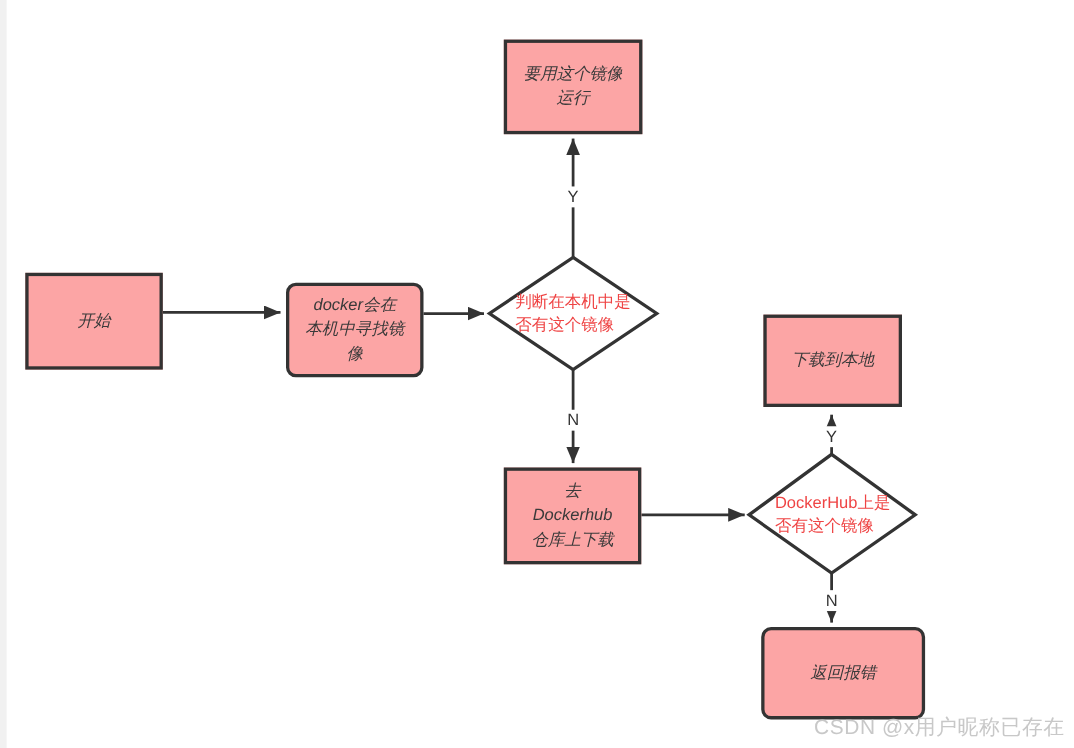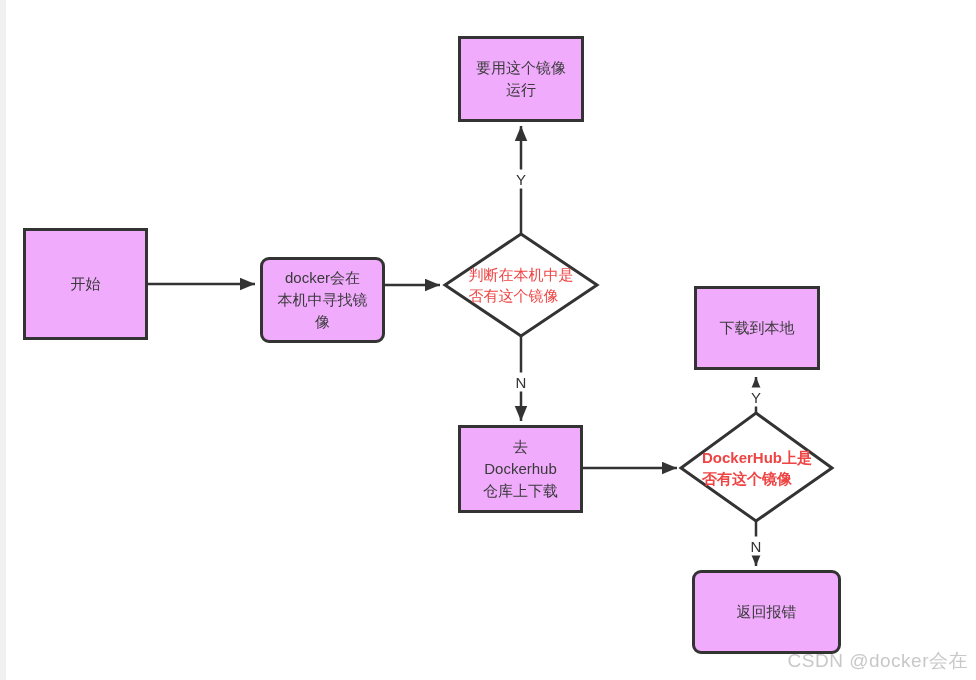--- a/index.html
+++ b/index.html
@@ -21,30 +21,31 @@
     width: 6px; height: 680px;
     background: #f1f1f1;
   }
   svg.wires {
     position: absolute;
     left: 0; top: 0;
   }
   .node {
     position: absolute;
     box-sizing: border-box;
-    background: #f0abfc;
+    background: #fca5a5;
     border: 3px solid #333333;
     display: flex;
     align-items: center;
     justify-content: center;
     text-align: center;
     color: #3a3a3a;
     font-size: 15px;
     line-height: 22px;
     white-space: pre-line;
+    font-style: italic;
   }
   .node.rounded { border-radius: 9px; }
   .diamond-label {
     position: absolute;
     display: flex;
     align-items: center;
     justify-content: center;
     color: #ef4444;
     font-size: 15px;
     line-height: 21px;
@@ -87,46 +88,46 @@
     <line x1="521" y1="234" x2="521" y2="126" stroke="#333333" stroke-width="2.5" marker-end="url(#arrow)"></line>
     <line x1="521" y1="336" x2="521" y2="421" stroke="#333333" stroke-width="2.5" marker-end="url(#arrow)"></line>
     <line x1="583" y1="468" x2="677" y2="468" stroke="#333333" stroke-width="2.5" marker-end="url(#arrow)"></line>
     <line x1="756" y1="413" x2="756" y2="377" stroke="#333333" stroke-width="2.5" marker-end="url(#arrow)"></line>
     <line x1="756" y1="521" x2="756" y2="566" stroke="#333333" stroke-width="2.5" marker-end="url(#arrow)"></line>
 
     <polygon points="521,234 597,285 521,336 445,285" fill="#ffffff" stroke="#333333" stroke-width="3"></polygon>
     <polygon points="756,413 832,468 756,521 681,468" fill="#ffffff" stroke="#333333" stroke-width="3"></polygon>
   </svg>
 
-  <div class="node" style="left:23px; top:228px; width:125px; height:112px;">开始</div>
+  <div class="node" style="left:23px; top:248px; width:125px; height:88px;">开始</div>
 
   <div class="node rounded" style="left:260px; top:257px; width:125px; height:86px;">docker会在
 本机中寻找镜
 像</div>
 
   <div class="node" style="left:458px; top:36px; width:126px; height:86px;">要用这个镜像
 运行</div>
 
   <div class="node" style="left:458px; top:425px; width:125px; height:88px;">去
 Dockerhub
 仓库上下载</div>
 
   <div class="node" style="left:694px; top:286px; width:126px; height:84px;">下载到本地</div>
 
   <div class="node rounded" style="left:692px; top:570px; width:149px; height:84px;">返回报错</div>
 
   <div class="diamond-label" style="left:449px; top:255px; width:144px; height:60px;">判断在本机中是
 否有这个镜像</div>
 
-  <div class="diamond-label" style="left:684px; top:438px; width:146px; height:60px;font-weight:bold;">DockerHub上是
+  <div class="diamond-label" style="left:684px; top:438px; width:146px; height:60px;">DockerHub上是
 否有这个镜像</div>
 
   <span class="yn-label" style="left:521px; top:179px;">Y</span>
 
   <span class="yn-label" style="left:521px; top:382px;">N</span>
 
   <span class="yn-label" style="left:756px; top:397px;">Y</span>
 
   <span class="yn-label" style="left:756px; top:546px;">N</span>
 
-  <div class="watermark">CSDN @docker会在</div>
+  <div class="watermark">CSDN @x用户昵称已存在</div>
 
 </div>
 
 </body></html>

